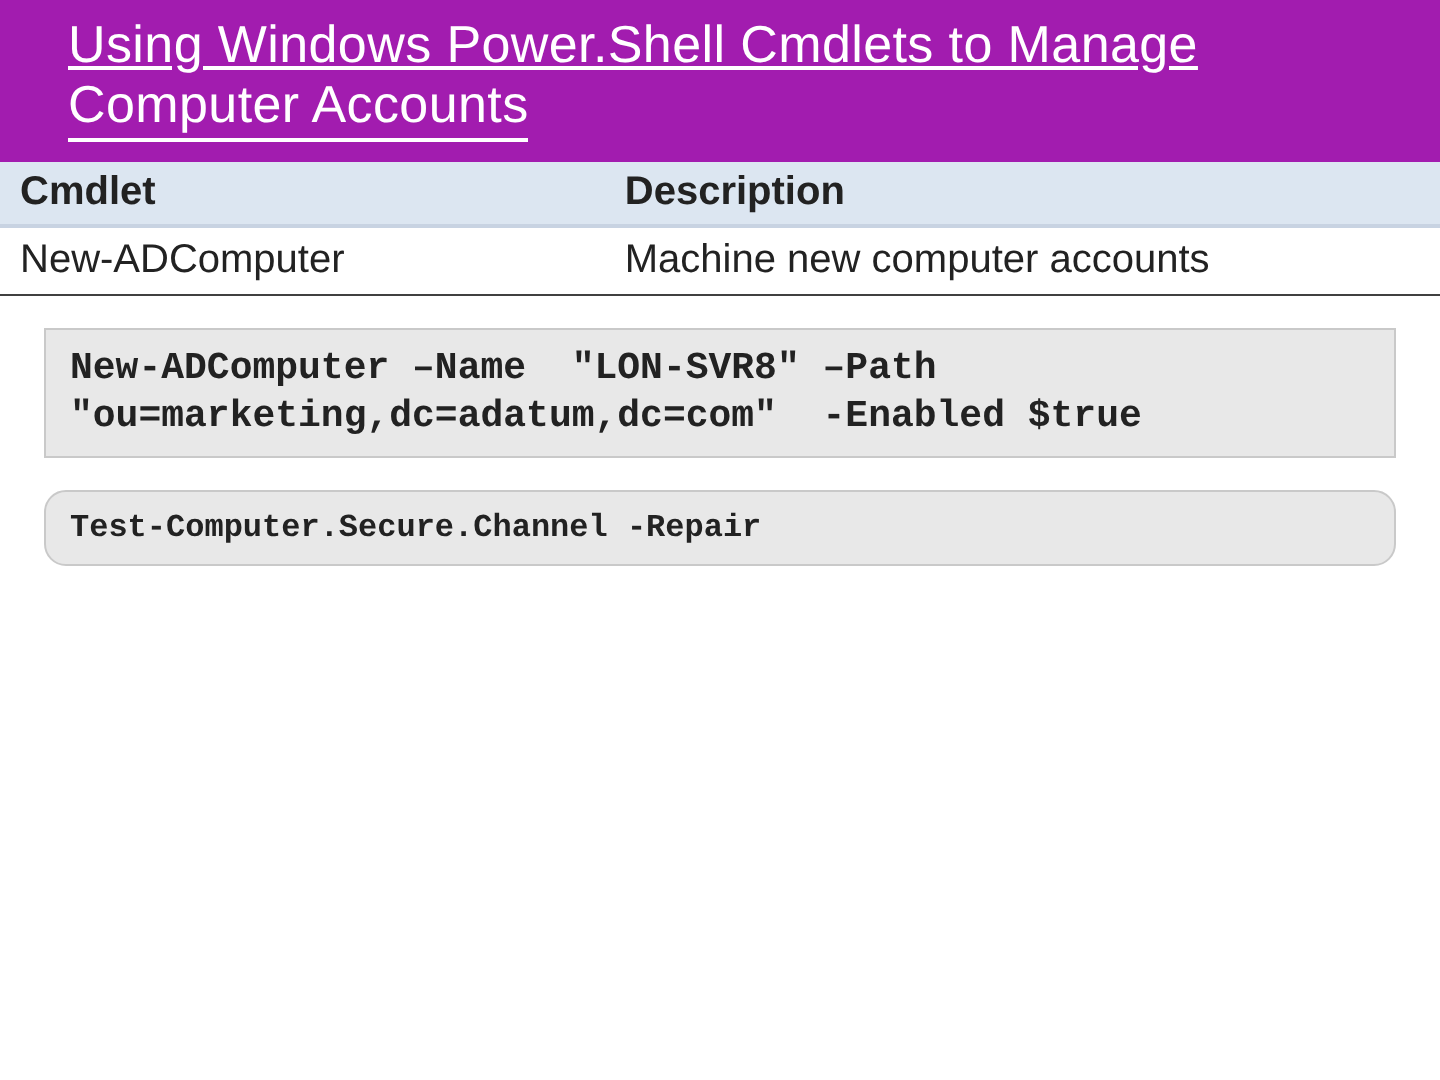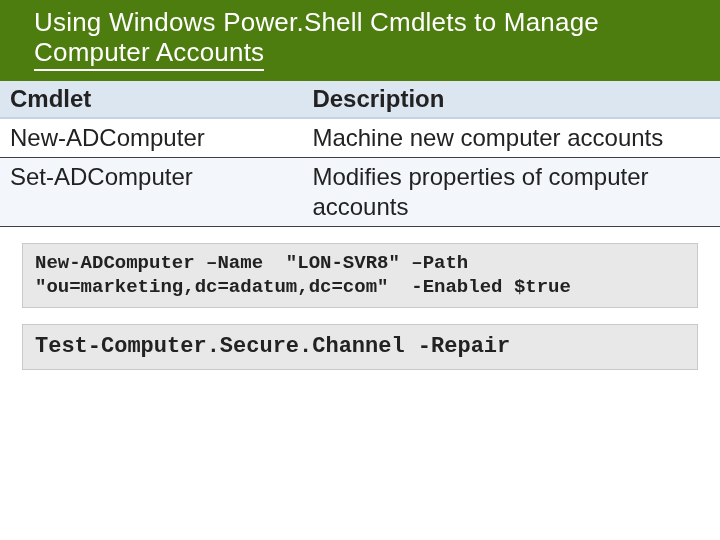--- a/index.html
+++ b/index.html
@@ -1,27 +1,27 @@
 <!DOCTYPE html>
 <html><head>
 <meta charset="utf-8">
 <style>
   html,body{margin:0;padding:0;width:720px;height:540px;font-family:"Segoe UI",Arial,sans-serif;background:#fff;color:#222;}
-  .header{background:#4d7c0f;color:#fff;padding:8px 22px 10px 34px;}
+  .header{background:#a21caf;color:#fff;padding:8px 22px 10px 34px;text-decoration:underline;}
   .header h1{margin:0;font-weight:300;font-size:26px;line-height:1.15;letter-spacing:0.2px;}
   .underline{display:inline-block;border-bottom:2px solid #fff;padding-bottom:1px;}
   .content{padding:0 0 0 0;}
-  table{width:100%;border-collapse:collapse;font-size:24px;}
+  table{width:100%;border-collapse:collapse;font-size:20px;}
   th{background:#dce6f1;text-align:left;font-weight:700;padding:4px 10px;border-bottom:2px solid #c8d3e2;}
   tbody tr{border-bottom:1px solid #404040;margin-top:33px;}
   tbody tr:nth-child(even){background:#f3f6fa;}
   td{padding:4px 10px;vertical-align:top;line-height:1.25;}
   td.cmd{width:42%;}
   .codebox{margin:16px 22px 10px 22px;background:#e8e8e8;border:1px solid #c9c9c9;padding:8px 12px;font-family:"Consolas","Courier New",monospace;font-weight:700;font-size:19px;line-height:1.25;white-space:pre-wrap;}
-  .codebox.smaller{font-size:22px;}
+  .codebox.smaller{font-size:16px;border-radius:11px;}
 </style>
 </head>
 <body>
 
 <div class="header">
   <h1>
     <span>Using Windows Power.Shell Cmdlets to Manage</span><br>
     <span class="underline">Computer Accounts</span>
   </h1>
 </div>
@@ -32,22 +32,18 @@
       <tr>
         <th>Cmdlet</th>
         <th> Description</th>
       </tr>
     </thead>
     <tbody>
       <tr>
         <td class="cmd">New-ADComputer</td>
         <td>Machine new computer accounts</td>
       </tr>
-      <tr>
-        <td class="cmd">Set-ADComputer</td>
-        <td>Modifies properties of computer accounts</td>
-      </tr>
     </tbody>
   </table>
 
   <div class="codebox">New-ADComputer –Name  "LON-SVR8" –Path "ou=marketing,dc=adatum,dc=com"  -Enabled $true</div>
   <div class="codebox smaller">Test-Computer.Secure.Channel -Repair</div>
 </div>
 
 </body></html>

